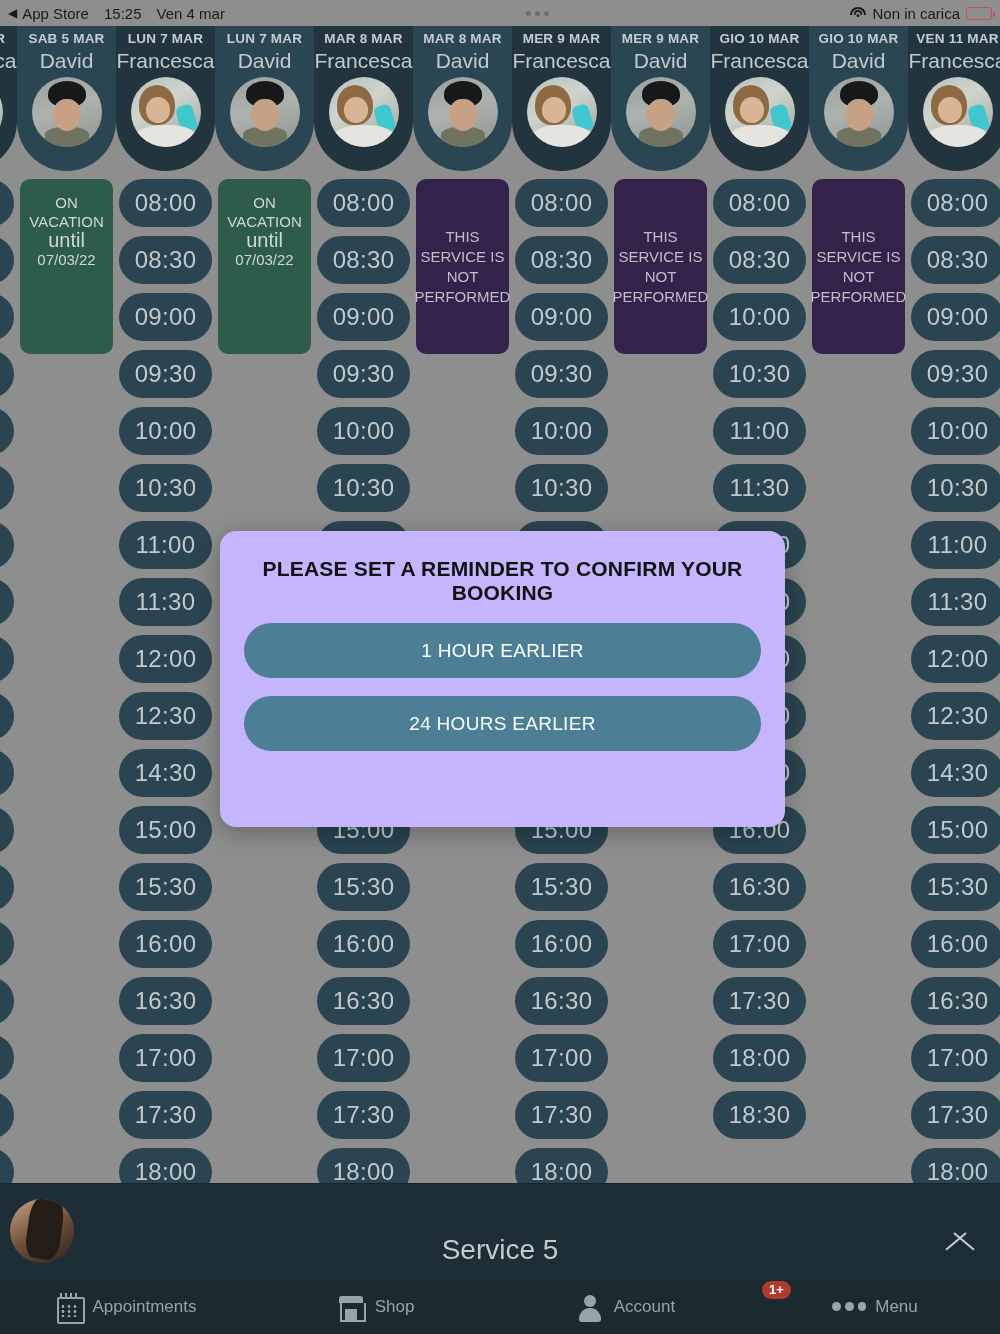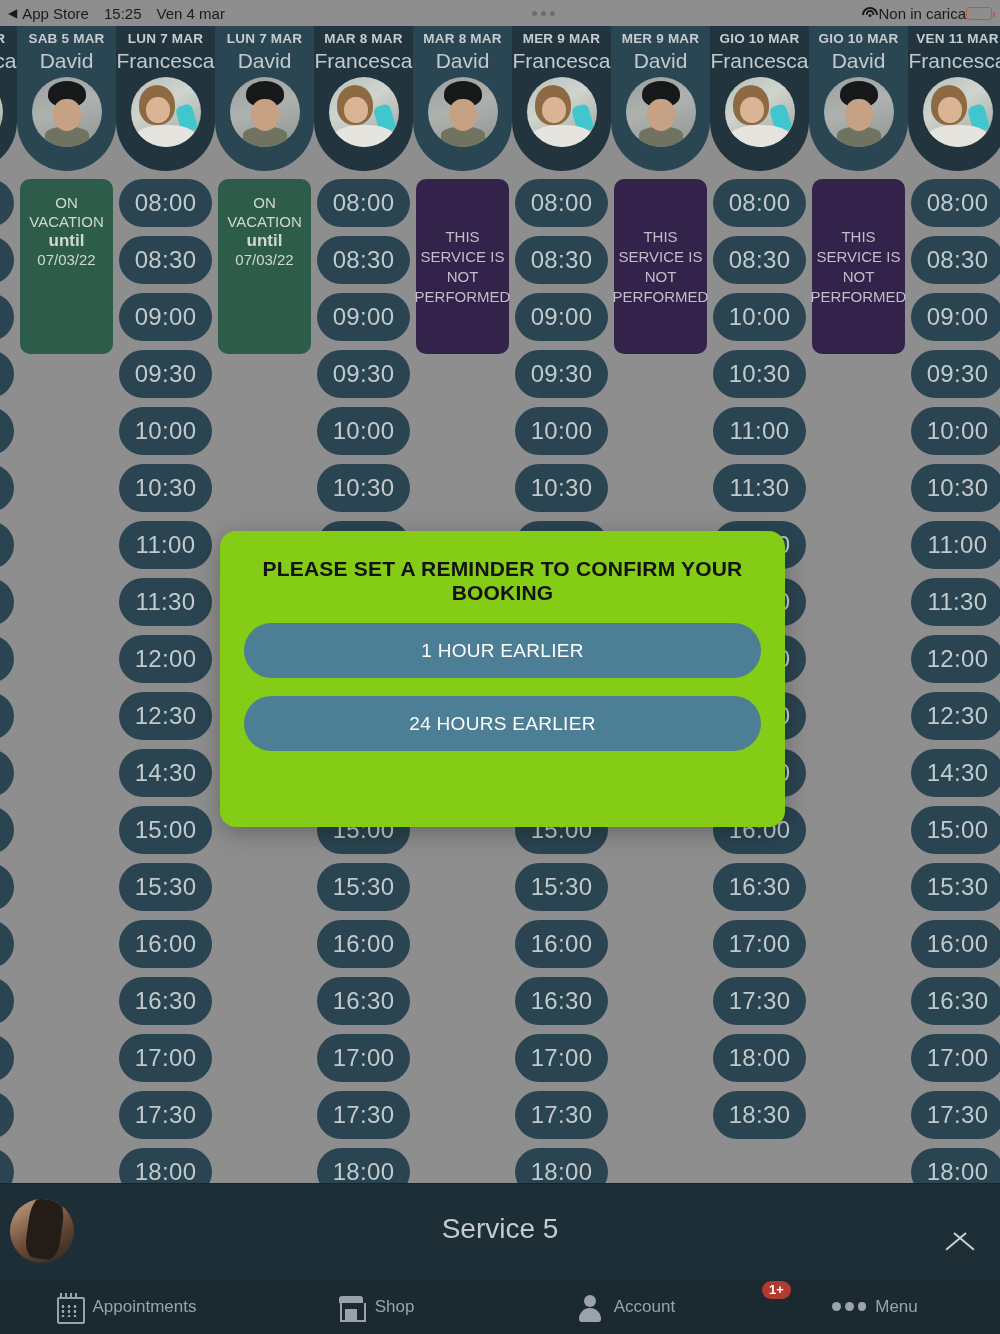--- a/index.html
+++ b/index.html
@@ -16,21 +16,21 @@
     position: absolute; top: 0; left: 0; width: 1000px; height: 26px;
     background: #8e8e8e; color: #1b1b1b;
     display: flex; align-items: center; font-size: 15px;
   }
   .sb-left { display: flex; align-items: center; gap: 5px; padding-left: 8px; }
   .sb-back { font-size: 12px; line-height: 1; }
   .sb-time { font-weight: 400; margin-left: 10px; }
   .sb-date { margin-left: 10px; }
   .sb-mid { flex: 1; display: flex; justify-content: center; align-items: center; gap: 4px; }
   .sb-dot { width: 5px; height: 5px; border-radius: 50%; background: #6d6d6d; }
-  .sb-right { display: flex; align-items: center; padding-right: 8px; }
+  .sb-right { display: flex; align-items: center; gap: 6px; padding-right: 8px; }
   .wifi { width: 16px; height: 12px; position: relative; }
   .wifi i { position: absolute; left: 50%; transform: translateX(-50%);
             border: 2px solid #1b1b1b; border-bottom: none;
             border-radius: 50% 50% 0 0 / 100% 100% 0 0; }
   .wifi i:nth-child(1) { width: 16px; height: 8px; top: 0; }
   .wifi i:nth-child(2) { width: 9px; height: 5px; top: 3px; }
   .wifi i:nth-child(3) { width: 3px; height: 3px; top: 7px; border-radius: 50%; background: #1b1b1b; border: none; }
   .batt { width: 26px; height: 13px; border: 1.5px solid #c2544a; border-radius: 3px; position: relative; }
   .batt:after { content: ""; position: absolute; right: -4px; top: 4px; width: 2px; height: 5px; background: #c2544a; border-radius: 0 1px 1px 0; }
 
@@ -93,32 +93,32 @@
     width: 93px; border-radius: 10px;
     display: flex; flex-direction: column; align-items: center; justify-content: center;
     text-align: center; flex: none;
   }
   .card.vacation {
     height: 175px; background: #2e5c4a; color: #cfd8d2;
     font-size: 15px; line-height: 19px; padding: 14px 4px;
     justify-content: flex-start;
   }
   .card.vacation .vline1 { font-size: 15px; }
-  .card.vacation .vuntil { font-size: 17px; font-weight: bold; }
+  .card.vacation .vuntil { font-size: 20px; }
   .card.vacation .vdate { font-size: 15px; }
   .card.notperf {
     height: 175px; background: #33234a; color: #c3bcc9;
     font-size: 15px; line-height: 20px; padding: 10px 4px;
   }
 
   
   .scrim { position: absolute; inset: 0; pointer-events: none; }
   .modal {
     position: absolute; left: 220px; top: 531px; width: 565px; height: 296px;
-    background: #84cc16; border-radius: 16px;
+    background: #c4b5fd; border-radius: 16px;
     box-shadow: 0 6px 26px rgba(0,0,0,.28);
     display: flex; flex-direction: column; align-items: center;
     padding-top: 26px;
   }
   .modal-title {
     font-size: 21px; font-weight: bold; color: #121212; letter-spacing: .2px;
     text-align: center;
   }
   .modal-btn {
     width: 517px; height: 55px; margin-top: 18px;
@@ -132,21 +132,21 @@
   
   .servicebar {
     position: absolute; left: 0; top: 1183px; width: 1000px; height: 96px;
     background: #1e2e36; border-top: 1px solid #16242b;
   }
   .sb-cta {
     position: absolute; top: 10px; left: 0; width: 1000px; text-align: center;
     font-size: 14px; font-weight: bold; color: #9aa5a9; letter-spacing: .4px;
   }
   .sb-name {
-    position: absolute; top: 29px; left: 0; width: 1000px; text-align: center;
+    position: absolute; top: 50px; left: 0; width: 1000px; text-align: center;
     font-size: 28px; font-weight: 300; color: #c4cacd;
   }
   .sb-thumb {
     position: absolute; left: 10px; top: 15px; width: 64px; height: 64px;
     border-radius: 50%; overflow: hidden;
     background: linear-gradient(150deg,#c7a384 0%, #6a4a36 55%, #2a2420 100%);
   }
   .sb-thumb:after {
     content:""; position:absolute; left:18px; top:-4px; width:34px; height:64px;
     background:#241c17; border-radius:40% 40% 30% 30%; transform: rotate(8deg);

